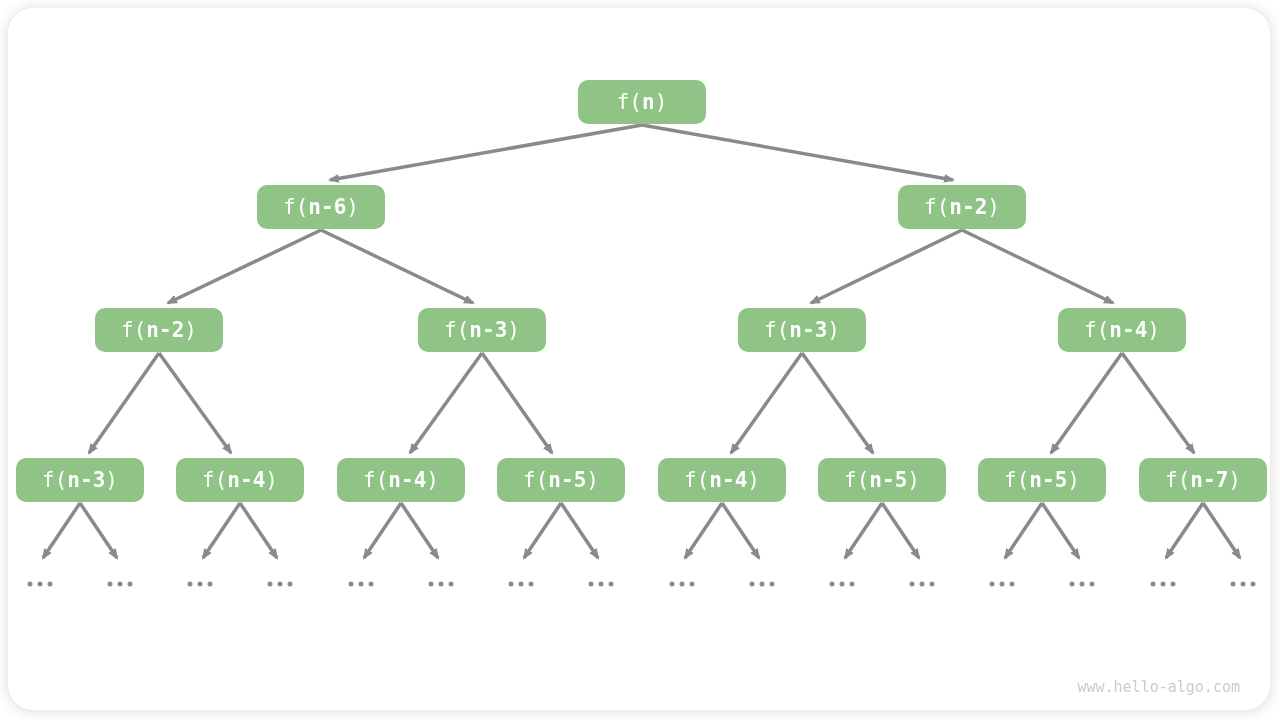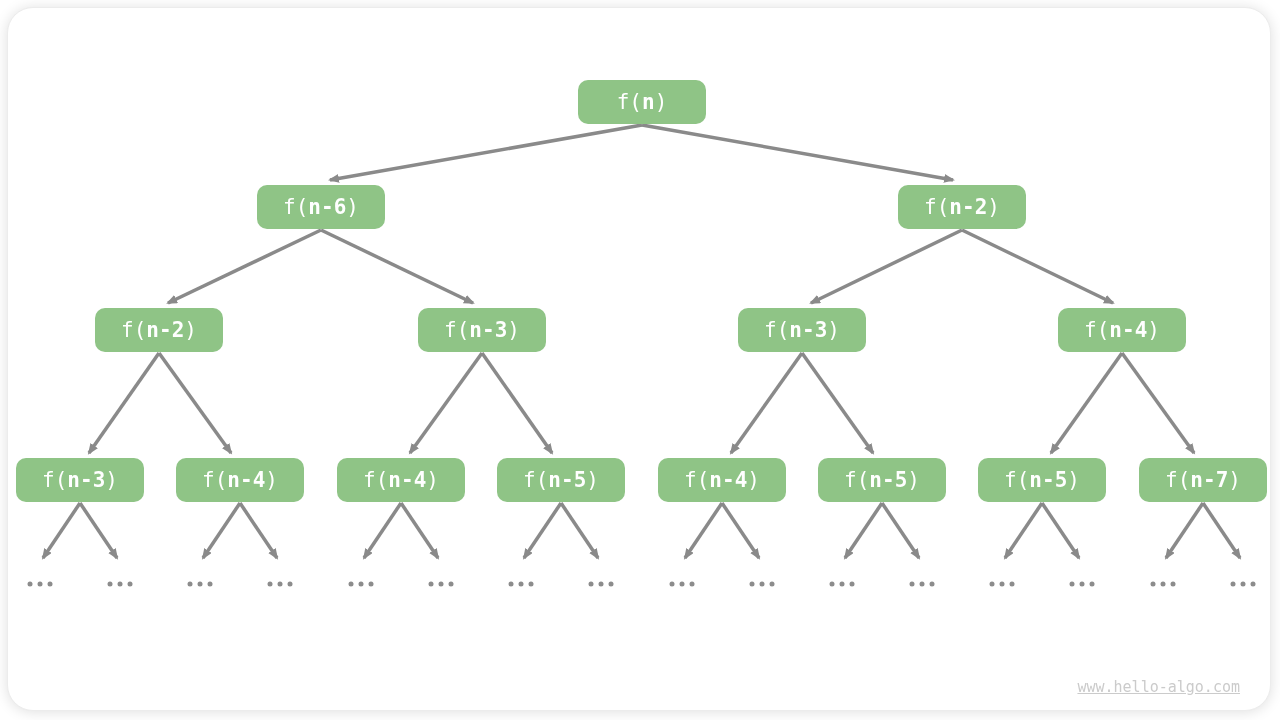--- a/index.html
+++ b/index.html
@@ -66,21 +66,20 @@
     border-radius: 50%;
     background: var(--dot-color, #8C8C8C);
   }
   .watermark {
     position: absolute;
     right: 40px;
     bottom: 24px;
     font-size: 15px;
     color: var(--watermark-color, #CBCBCB);
     letter-spacing: 0px;
-    text-decoration: underline;
   }
 </style>
 </head>
 <body>
 
 <div class="stage">
   <div class="card"></div>
 
   <svg class="edges" width="1280" height="720" viewBox="0 0 1280 720">
     <defs>

